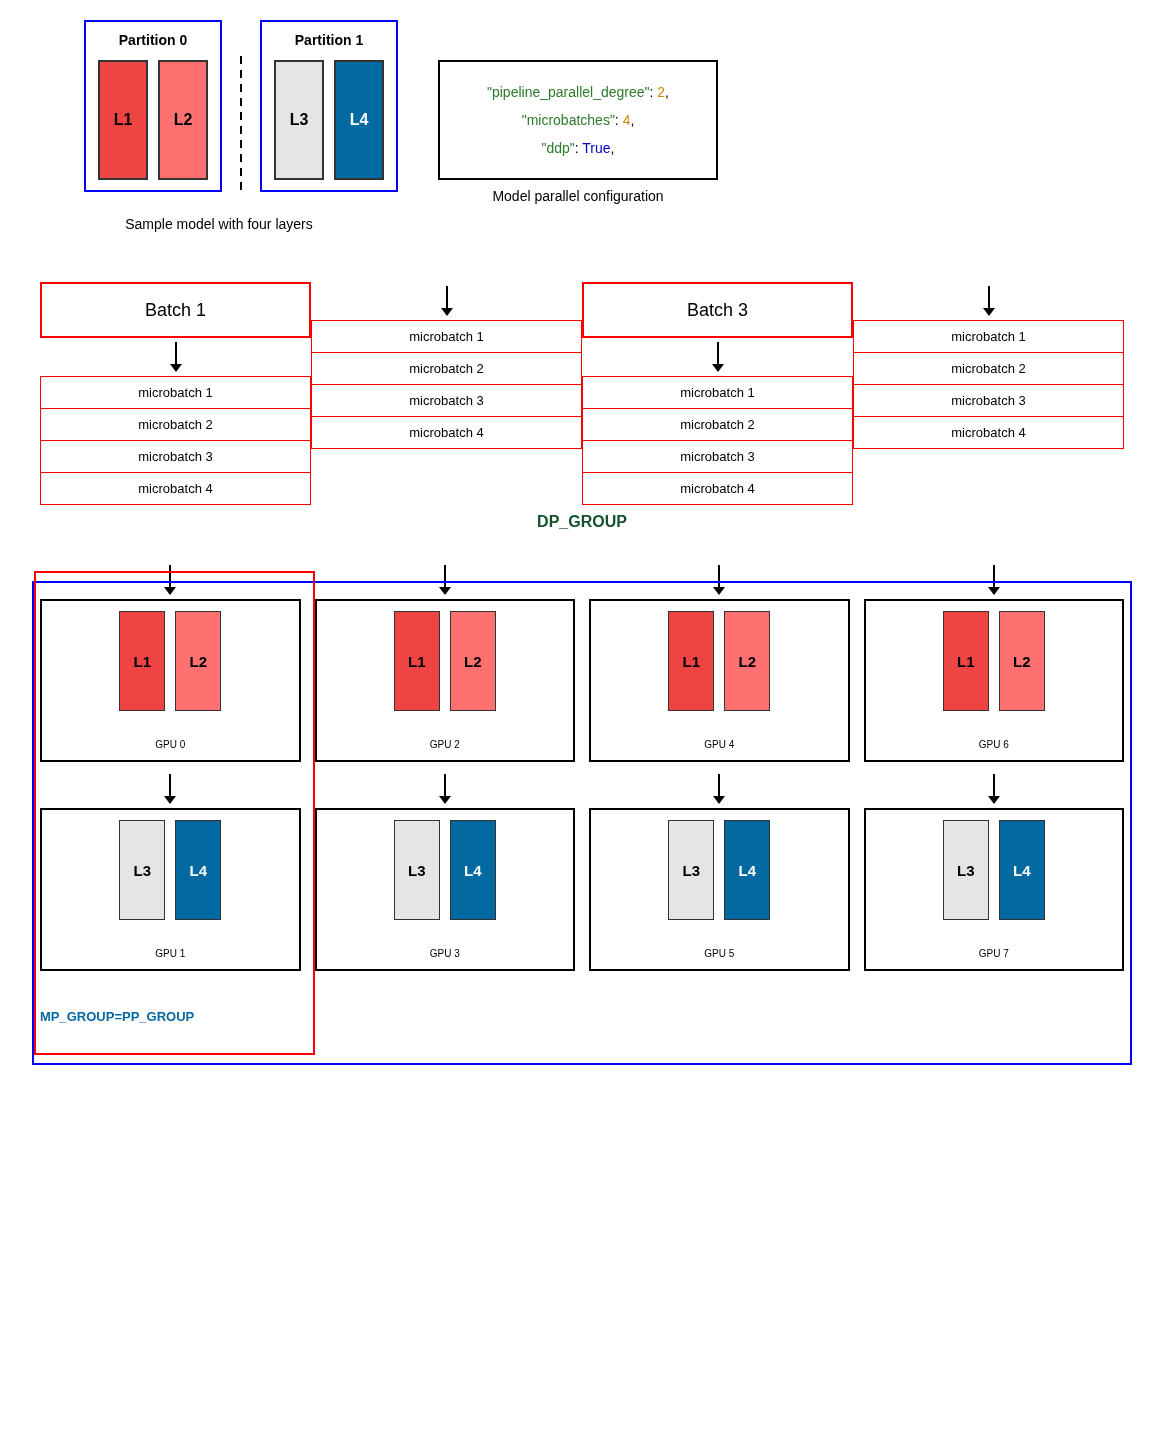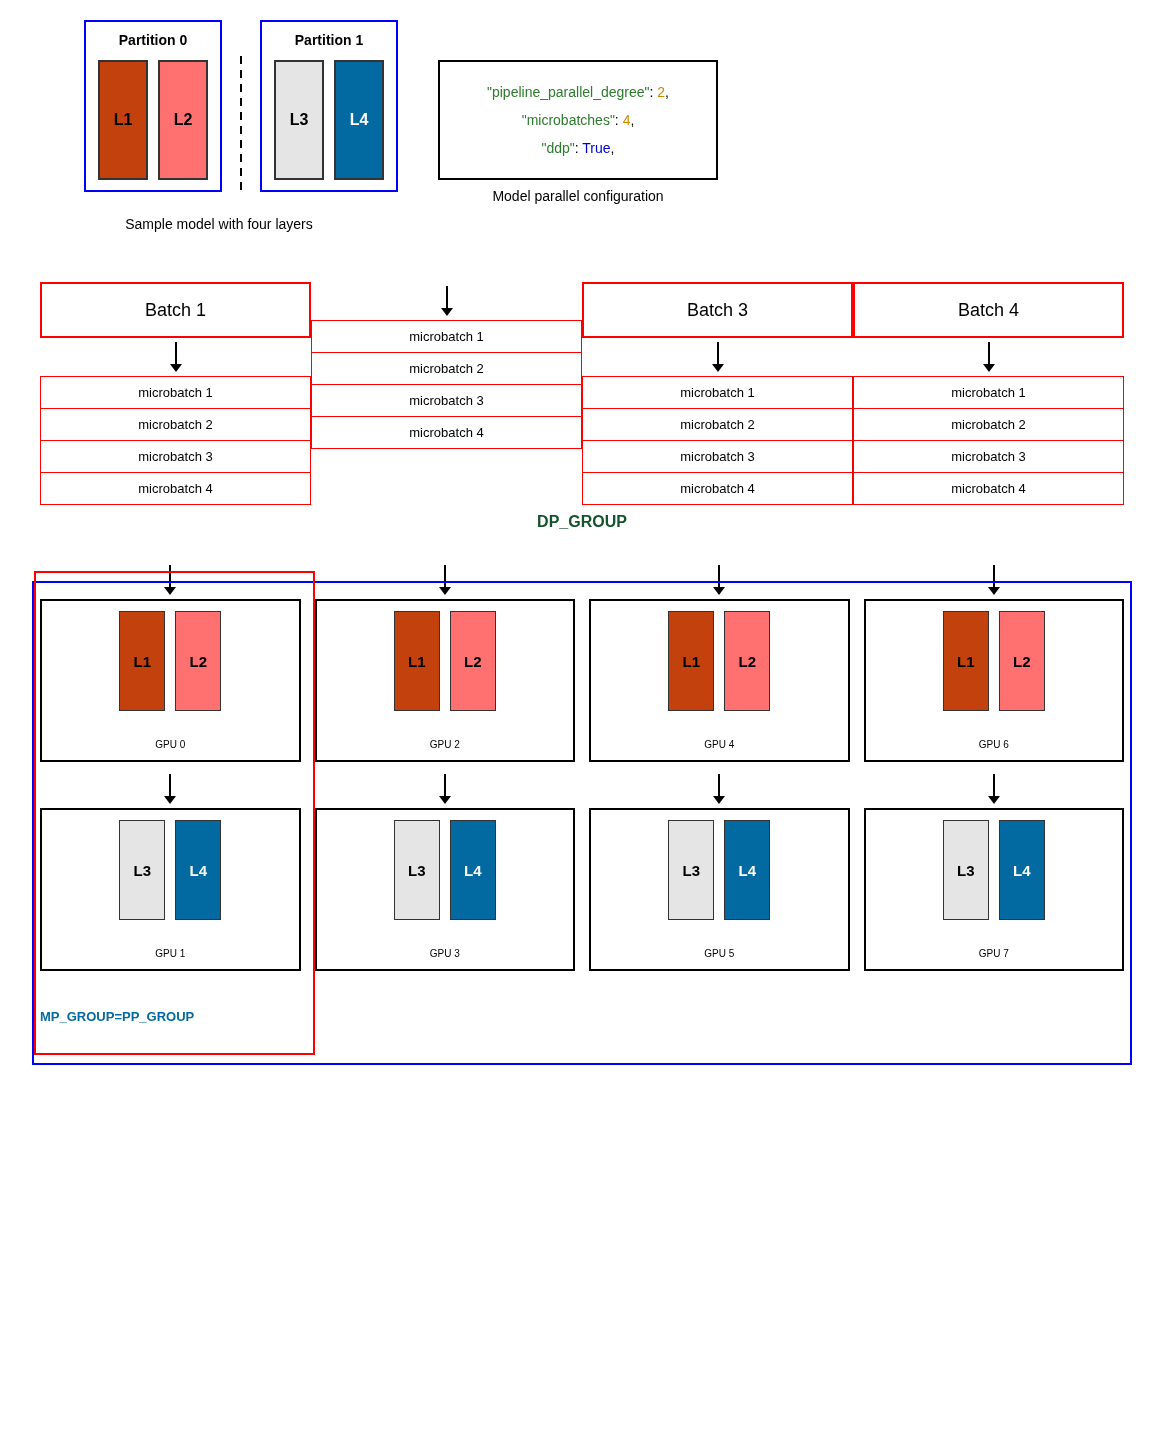--- a/index.html
+++ b/index.html
@@ -67,21 +67,21 @@
       height: 120px;
       display: flex;
       align-items: center;
       justify-content: center;
       font-weight: bold;
       font-size: 16px;
       border: 2px solid #333;
       color: black;
     }
 
-    .layer-yellow { background: #c2410c; }
+    .layer-yellow { background: #ef4444; }
     .layer-red { background: #FF7070; }
     .layer-green { background: #e5e5e5; }
     .layer-blue { background: #0369a1; color: white; }
 
     .dashed-divider {
       width: 2px;
       background: repeating-linear-gradient(to bottom, black 0, black 8px, transparent 8px, transparent 14px);
       margin: 0 2px;
       min-height: 100%;
     }
@@ -326,23 +326,20 @@
         </div>
         <div class="microbatch-stack">
           <div class="microbatch-item">microbatch 1</div>
           <div class="microbatch-item">microbatch 2</div>
           <div class="microbatch-item">microbatch 3</div>
           <div class="microbatch-item">microbatch 4</div>
         </div>
       </div>
 
       <div class="batch-column">
-        <div class="batch-box">
-          <span>Batch 4</span>
-        </div>
         <div class="arrow-down">
           <div class="arrow-line"></div>
           <div class="arrow-head"></div>
         </div>
         <div class="microbatch-stack">
           <div class="microbatch-item">microbatch 1</div>
           <div class="microbatch-item">microbatch 2</div>
           <div class="microbatch-item">microbatch 3</div>
           <div class="microbatch-item">microbatch 4</div>
         </div>

